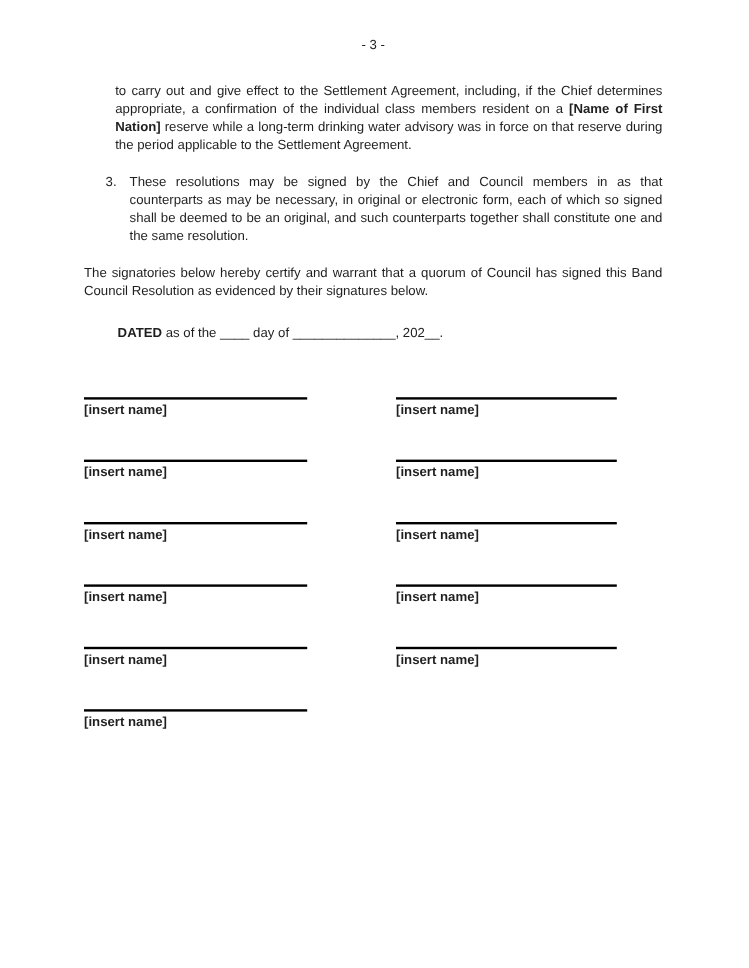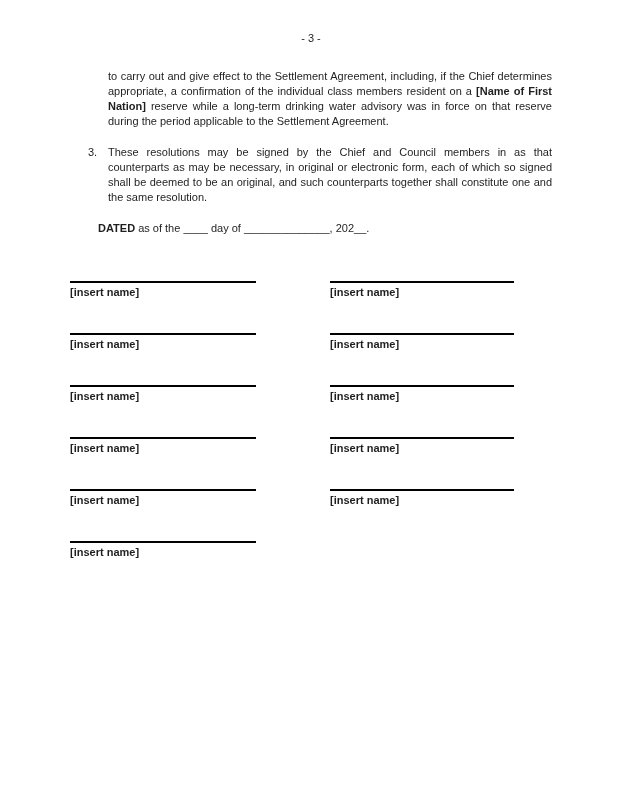--- a/index.html
+++ b/index.html
@@ -24,21 +24,21 @@
     text-align: center;
     margin: 0 0 23px 0;
   }
   p {
     margin: 0;
   }
   .para-justify {
     text-align: justify;
   }
   .indent-block {
-    margin-left: 38px;
+    margin-left: 26px;
     margin-bottom: 16px;
   }
   .list-item {
     display: flex;
     margin-left: 18px;
     margin-bottom: 16px;
   }
   .list-num {
     width: 20px;
     flex-shrink: 0;
@@ -79,20 +79,21 @@
 
   <p class="page-number">- 3 -</p>
 
   <p class="para-justify indent-block"><span>to carry out and give effect to the Settlement Agreement, including, if the Chief determines appropriate, a confirmation of the individual class members resident on a </span><span class="bold">[Name of First Nation]</span><span> reserve while a long-term drinking water advisory was in force on that reserve during the period applicable to the Settlement Agreement.</span></p>
 
   <div class="list-item">
     <span class="list-num">3.</span>
     <span class="list-text">These resolutions may be signed by the Chief and Council members in as that counterparts as may be necessary, in original or electronic form, each of which so signed shall be deemed to be an original, and such counterparts together shall constitute one and the same resolution.</span>
   </div>
 
+  <p class="para-justify certify-para">The signatories below hereby certify and warrant that a quorum of Council has signed this Band Council Resolution as evidenced by their signatures below.</p>
 
   <p class="dated-line"><span class="bold">DATED</span><span> as of the ____ day of ______________, 202__.</span></p>
 
   <div class="sig-grid">
 
     <div class="sig-cell">
       <div class="sig-line"></div>
       <div class="sig-label">[insert name]</div>
     </div>
     <div class="sig-cell">

